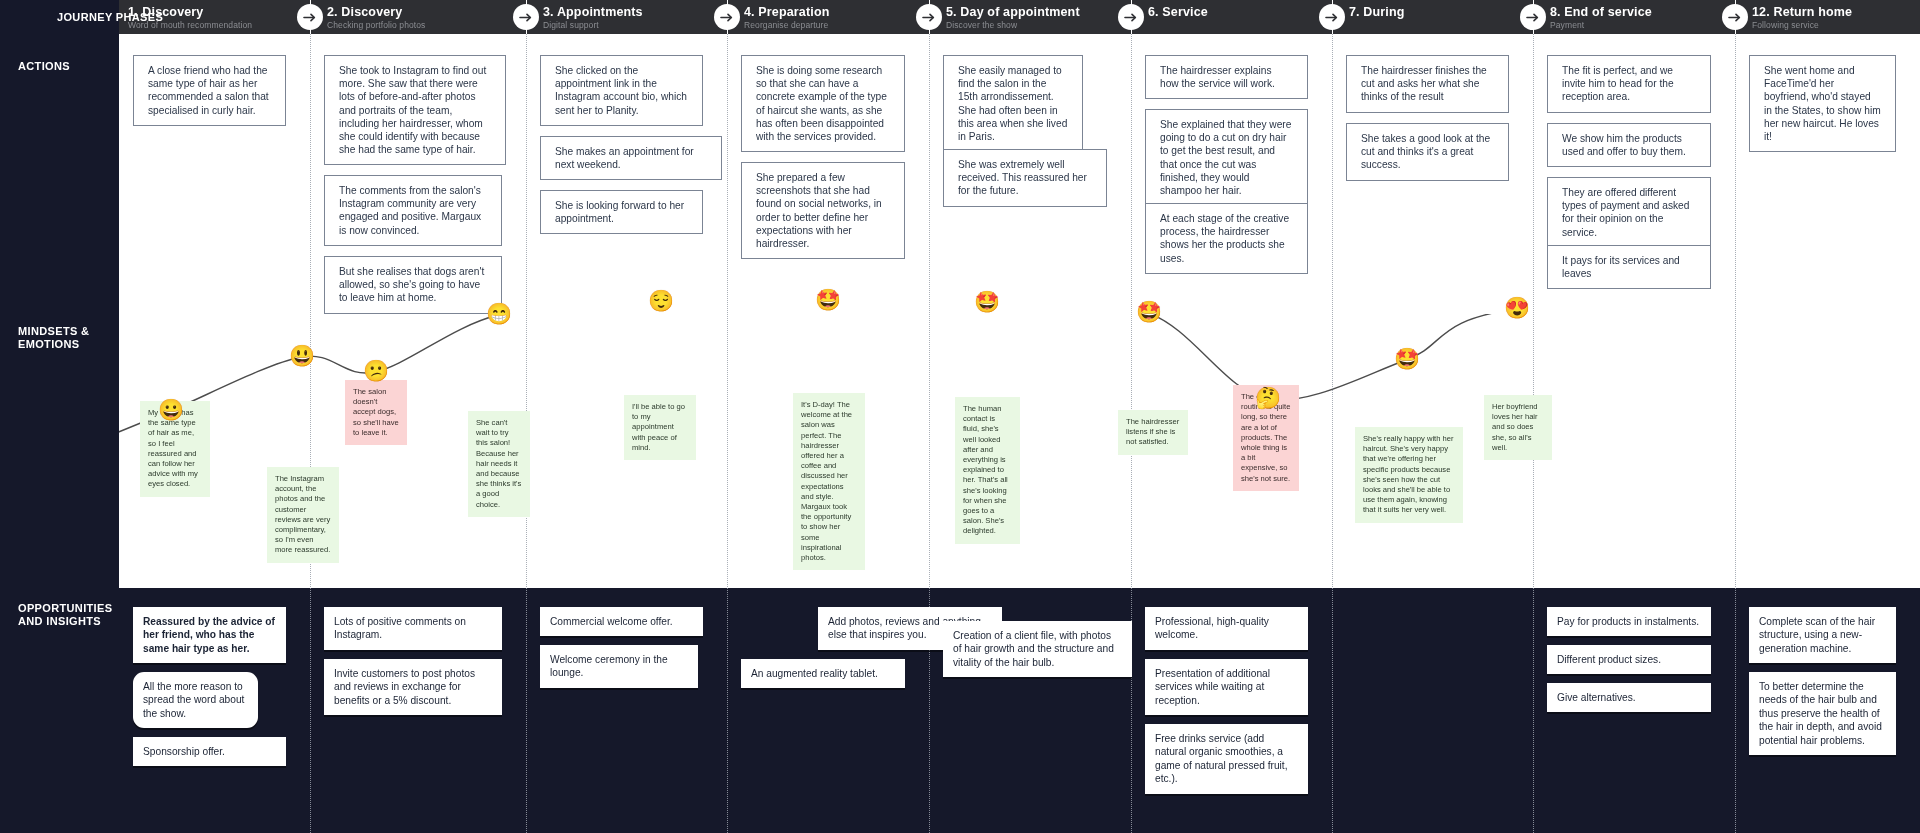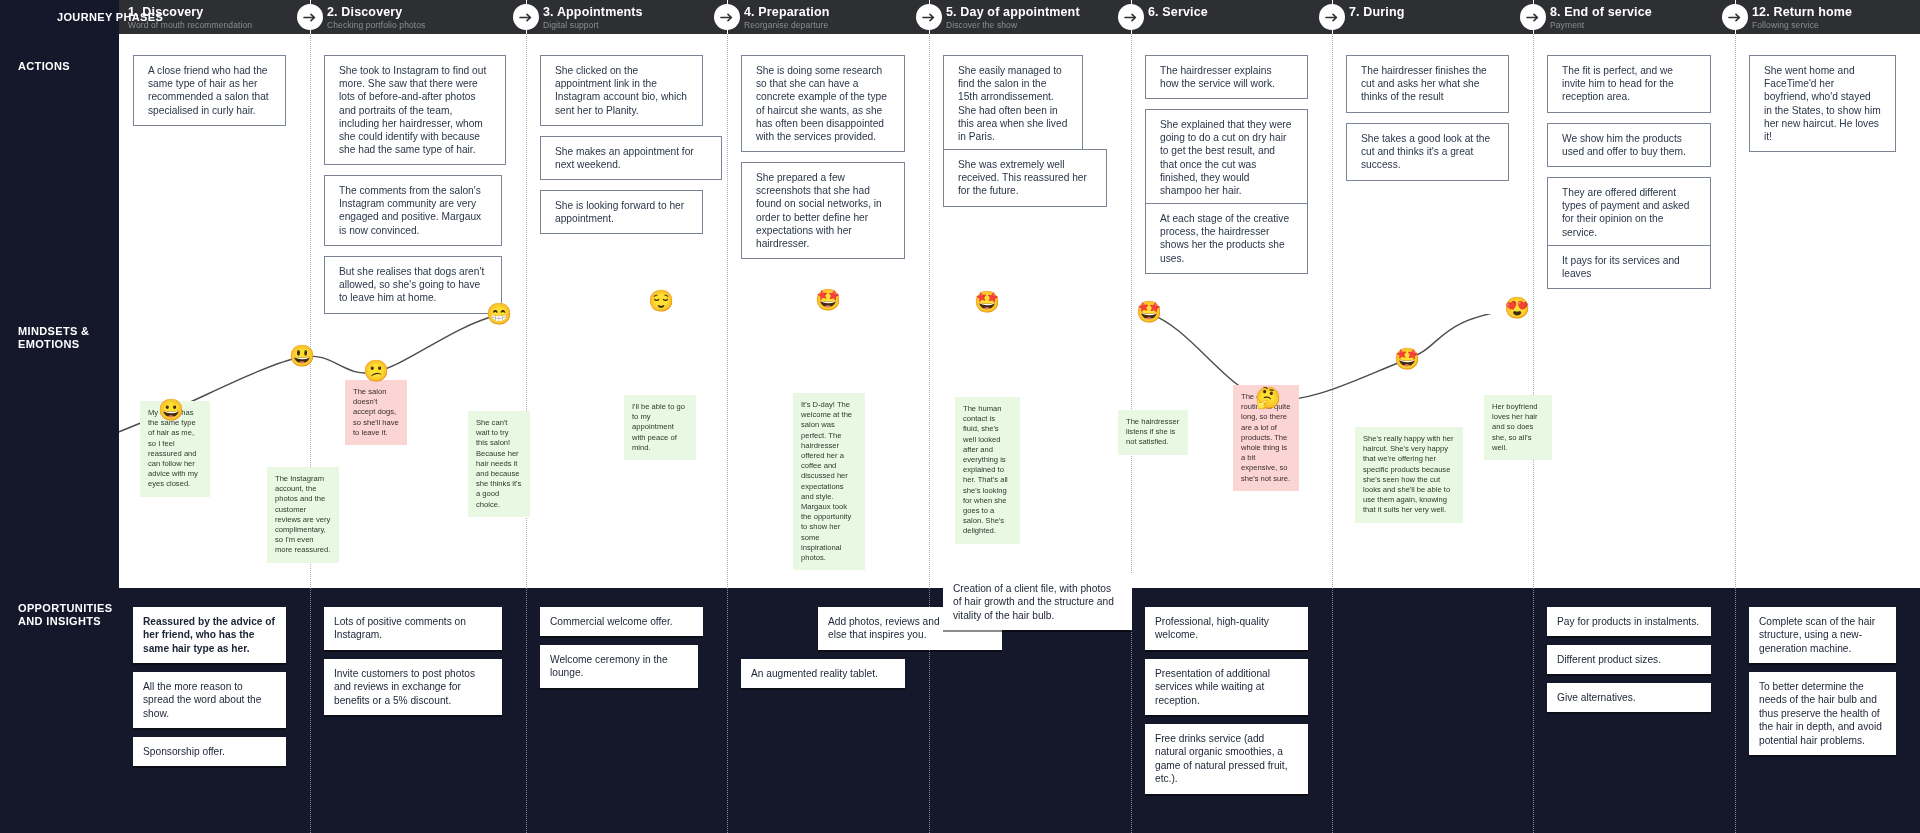--- a/index.html
+++ b/index.html
@@ -259,29 +259,29 @@
       <div class="emoji" style="left: 648px; top: 290px;">😌</div>
       <div class="emoji" style="left: 815px; top: 289px;">🤩</div>
       <div class="emoji" style="left: 974px; top: 291px;">🤩</div>
       <div class="emoji" style="left: 1136px; top: 301px;">🤩</div>
       <div class="emoji" style="left: 1255px; top: 387px;">🤔</div>
       <div class="emoji" style="left: 1394px; top: 348px;">🤩</div>
       <div class="emoji" style="left: 1504px; top: 297px;">😍</div>
     </div>
   <div id="opps">
       <div class="opp-card" style="left: 133px; top: 607px; width: 153px; font-weight: bold;">Reassured by the advice of her friend, who has the same hair type as her.</div>
-      <div class="opp-card" style="left: 133px; top: 672px; width: 153px;">All the more reason to spread the word about the show.</div>
+      <div class="opp-card" style="left: 133px; top: 672px; width: 125px; border-radius: 11px;">All the more reason to spread the word about the show.</div>
       <div class="opp-card" style="left: 133px; top: 737px; width: 153px;">Sponsorship offer.</div>
       <div class="opp-card" style="left: 324px; top: 607px; width: 178px;">Lots of positive comments on Instagram.</div>
       <div class="opp-card" style="left: 324px; top: 659px; width: 178px;">Invite customers to post photos and reviews in exchange for benefits or a 5% discount.</div>
       <div class="opp-card" style="left: 540px; top: 607px; width: 163px;">Commercial welcome offer.</div>
       <div class="opp-card" style="left: 540px; top: 645px; width: 158px;">Welcome ceremony in the lounge.</div>
       <div class="opp-card" style="left: 770px; top: 607px; width: 184px; margin-left: 48px;">Add photos, reviews and anything else that inspires you.</div>
       <div class="opp-card" style="left: 741px; top: 659px; width: 164px;">An augmented reality tablet.</div>
-      <div class="opp-card" style="left: 943px; top: 574px; width: 189px;">Creation of a client file, with photos of hair growth and the structure and vitality of the hair bulb.</div>
+      <div class="opp-card" style="left: 943px; top: 621px; width: 189px;">Creation of a client file, with photos of hair growth and the structure and vitality of the hair bulb.</div>
       <div class="opp-card" style="left: 1145px; top: 607px; width: 163px;">Professional, high-quality welcome.</div>
       <div class="opp-card" style="left: 1145px; top: 659px; width: 163px;">Presentation of additional services while waiting at reception.</div>
       <div class="opp-card" style="left: 1145px; top: 724px; width: 163px;">Free drinks service (add natural organic smoothies, a game of natural pressed fruit, etc.).</div>
       <div class="opp-card" style="left: 1547px; top: 607px; width: 164px;">Pay for products in instalments.</div>
       <div class="opp-card" style="left: 1547px; top: 645px; width: 164px;">Different product sizes.</div>
       <div class="opp-card" style="left: 1547px; top: 683px; width: 164px;">Give alternatives.</div>
       <div class="opp-card" style="left: 1749px; top: 607px; width: 147px;">Complete scan of the hair structure, using a new-generation machine.</div>
       <div class="opp-card" style="left: 1749px; top: 672px; width: 147px;">To better determine the needs of the hair bulb and thus preserve the health of the hair in depth, and avoid potential hair problems.</div>
     </div>
 </div>

